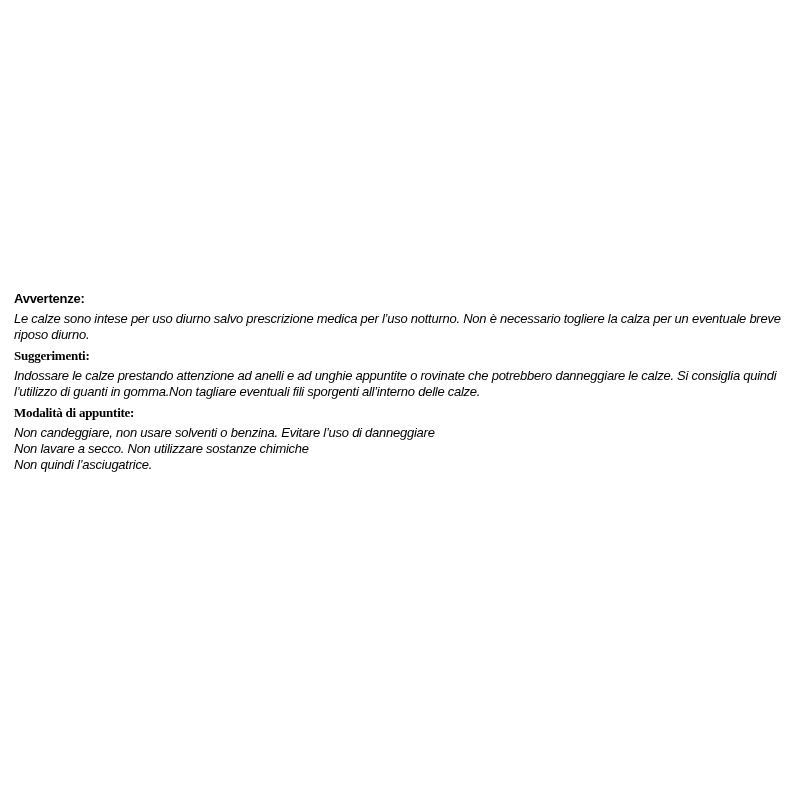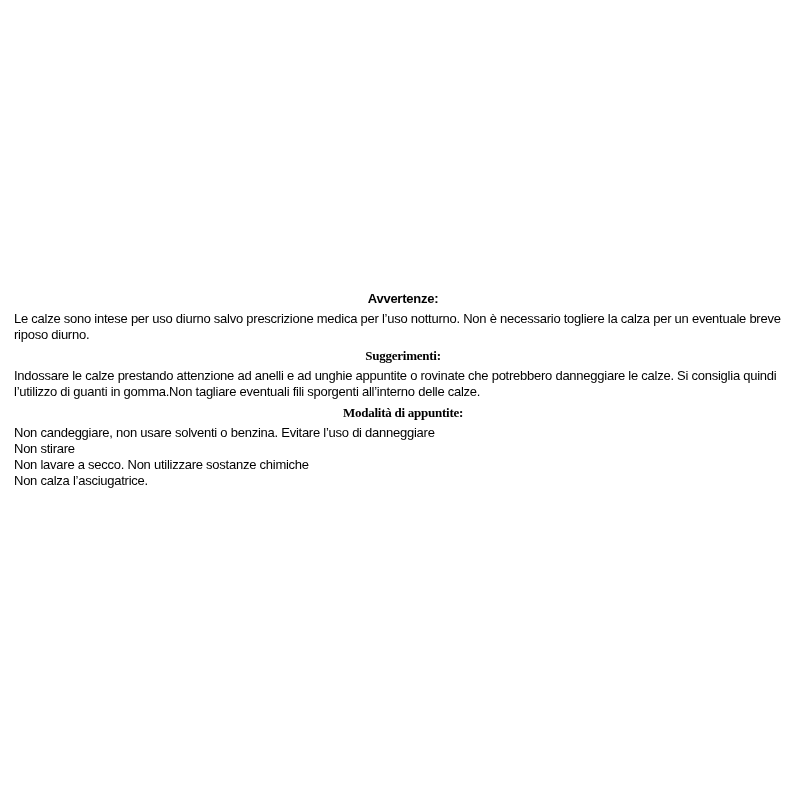--- a/index.html
+++ b/index.html
@@ -24,29 +24,29 @@
     line-height: 16px;
     letter-spacing: -0.25px;
     text-align: left;
   }
   .care-text h3 {
     font-size: 13px;
     line-height: 16px;
     font-weight: 700;
     margin: 0 0 4px 0;
     padding: 0;
-    text-align: center;
   }
   .sec + .sec h3 {
     margin-top: 5px;
     font-family: Liberation Serif, serif;
   }
   .care-text p {
     margin: 0;
     padding: 0;
+    font-style: italic;
   }
 </style>
 </head>
 <body>
 
 <main>
   <section class="care-text">
 
     <section class="sec">
       <h3>Avvertenze:</h3>
@@ -54,19 +54,18 @@
     </section>
 
     <section class="sec">
       <h3>Suggerimenti:</h3>
       <p>Indossare le calze prestando attenzione ad anelli e ad unghie appuntite o rovinate che potrebbero danneggiare le calze. Si consiglia quindi l’utilizzo di guanti in gomma.Non tagliare eventuali fili sporgenti all’interno delle calze.</p>
     </section>
 
     <section class="sec">
       <h3>Modalità di appuntite:</h3>
       <p>Non candeggiare, non usare solventi o benzina. Evitare l’uso di danneggiare</p>
-      <p>Non stirare</p>
       <p>Non lavare a secco. Non utilizzare sostanze chimiche</p>
-      <p>Non calza l’asciugatrice.</p>
+      <p>Non quindi l’asciugatrice.</p>
     </section>
 
   </section>
 </main>
 
 </body></html>

